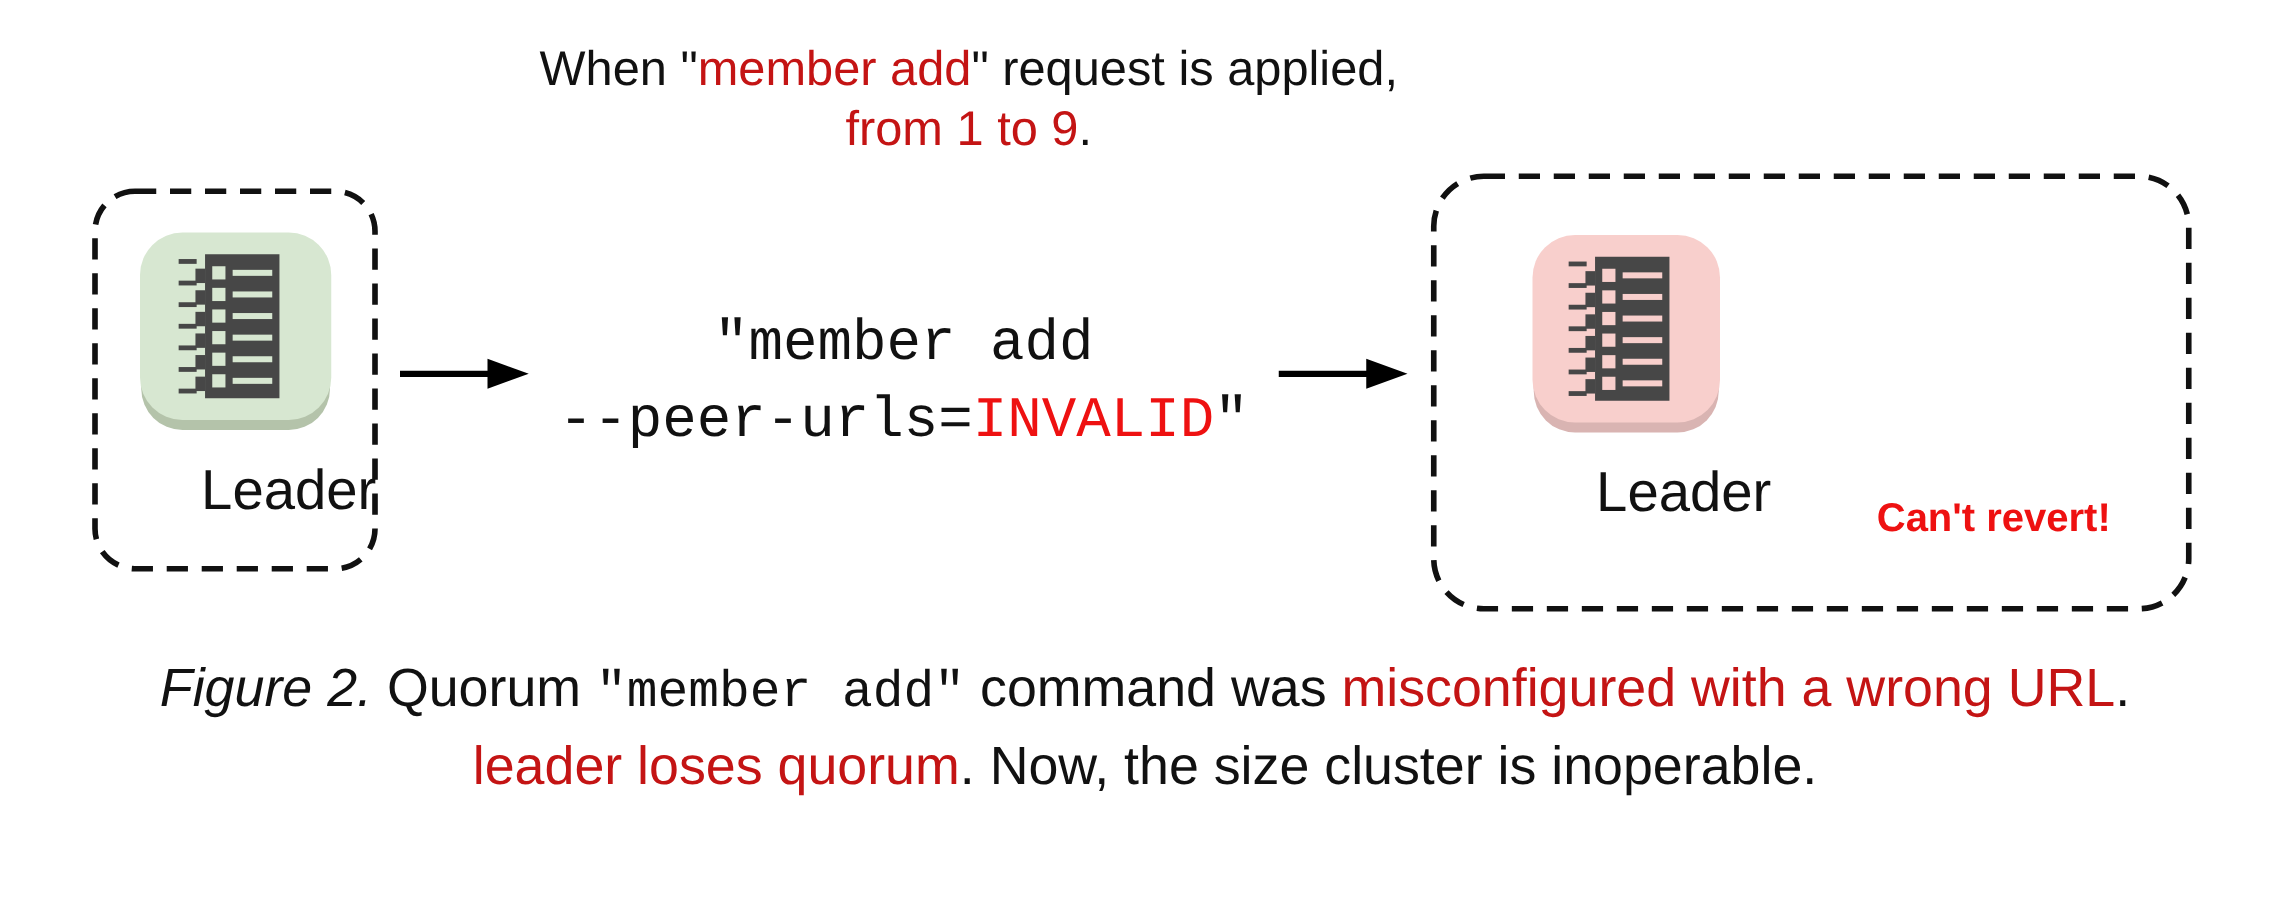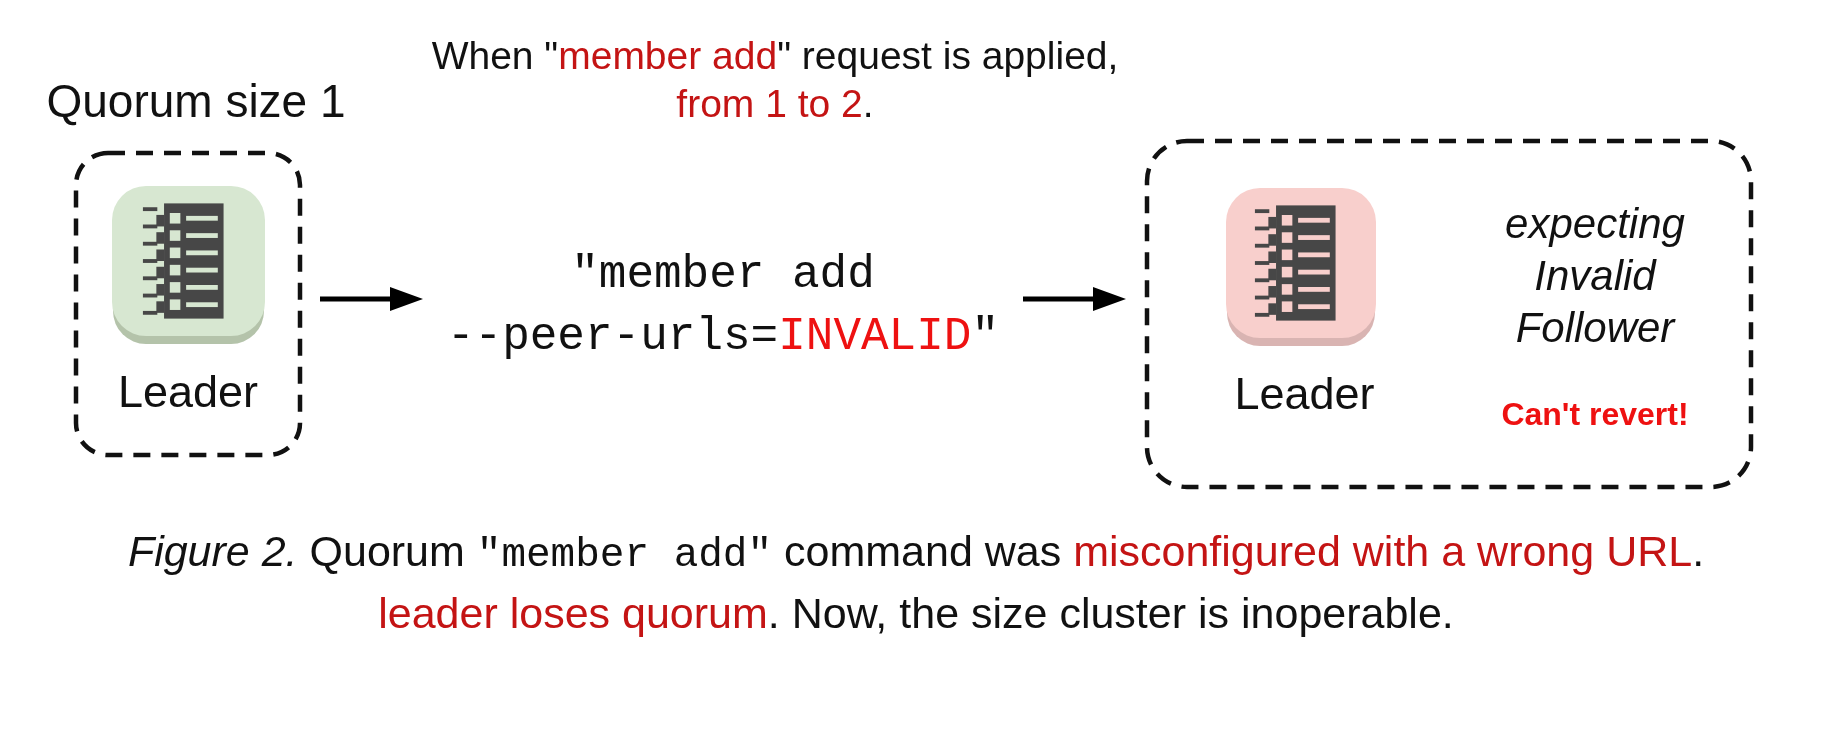--- a/index.html
+++ b/index.html
@@ -42,21 +42,21 @@
     display:flex;align-items:center;justify-content:center;
     border-radius:34px;
   }
   .node-green{left:112px;top:186px;width:153px;height:150px;background:var(--green);box-shadow:0 9px 0 -1px var(--green-shadow);}
   .node-pink{left:1226px;top:188px;width:150px;height:150px;background:var(--pink);box-shadow:0 9px 0 -1px var(--pink-shadow);}
   .node-green{--bg:var(--green);}
   .node-pink{--bg:var(--pink);}
   .glyph-dark{fill:var(--glyph);}
   .glyph-light{fill:var(--bg);}
 
-  .node-label{font-size:45px;}
+  .node-label{font-size:45px;text-align:right;}
   .label-left{left:75px;top:366px;width:226px;}
   .label-right{left:1192px;top:368px;width:225px;}
 
   
   .command{
     left:423px;top:244px;width:600px;
     font-family:"Liberation Mono",monospace;
     font-size:46px;line-height:62px;
   }
   .code-red{color:var(--code-red);}
@@ -79,21 +79,20 @@
   }
   .caption .cap-line{white-space:pre;}
   .cap-italic{font-style:italic;text-align:right;}
   .cap-mono{font-family:"Liberation Mono",monospace;font-size:41px;}
 </style>
 </head>
 <body>
 
 <div class="canvas">
 
-  <div class="abs cluster-title title-left center">Quorum size 1</div>
 
   <svg class="abs dashed-box" style="left:73px;top:150px;" width="230" height="308" viewBox="0 0 230 308">
     <rect x="3" y="3" width="224" height="302" rx="32" fill="none" stroke="#111" stroke-width="4.5" stroke-dasharray="17 11"></rect>
   </svg>
 
   <div class="abs node-icon node-green">
     <svg width="96" height="124" viewBox="0 0 100 124">
       <g class="glyph-dark">
         <rect x="24" y="2" width="62" height="120"></rect>
         <rect x="2" y="6" width="15" height="4"></rect>
@@ -124,21 +123,21 @@
         <rect x="30" y="102" width="11" height="11"></rect>
           <rect x="47" y="105" width="33" height="5"></rect>
       </g>
     </svg>
   </div>
 
   <div class="abs node-label label-left center">Leader</div>
 
   <div class="abs top-note center">
     <div class="pre"><span>When "</span><span class="rb">member add</span><span>" request is applied,</span></div>
-    <div class="pre"><span class="rb">from 1 to 2</span><span>.</span></div>
+    <div class="pre"><span class="rb">from 1 to 9</span><span>.</span></div>
   </div>
 
   <svg class="abs" style="left:318px;top:284px;" width="106" height="30" viewBox="0 0 106 30">
     <line x1="2" y1="15" x2="75" y2="15" stroke="#000" stroke-width="5"></line>
     <polygon points="72,3 105,15 72,27" fill="#000"></polygon>
   </svg>
 
   <div class="abs command center">
     <div class="pre">"member add</div>
     <div class="pre"><span>--peer-urls=</span><span class="code-red">INVALID</span><span>"</span></div>
@@ -184,25 +183,20 @@
         <rect x="30" y="84" width="11" height="11"></rect>
           <rect x="47" y="87" width="33" height="5"></rect>
         <rect x="30" y="102" width="11" height="11"></rect>
           <rect x="47" y="105" width="33" height="5"></rect>
       </g>
     </svg>
   </div>
 
   <div class="abs node-label label-right center">Leader</div>
 
-  <div class="abs expecting center">
-    <div>expecting</div>
-    <div>Invalid</div>
-    <div>Follower</div>
-  </div>
 
   <div class="abs cant-revert center">Can't revert!</div>
 
   <div class="abs caption">
     <div class="cap-line"><span class="cap-italic">Figure 2.</span><span> Quorum </span><span class="cap-mono">"member add"</span><span> command was </span><span class="rb">misconfigured with a wrong URL</span><span>.</span></div>
     <div class="cap-line"><span class="rb">leader loses quorum</span><span>. Now, the size cluster is inoperable.</span></div>
   </div>
 
 </div>
 

